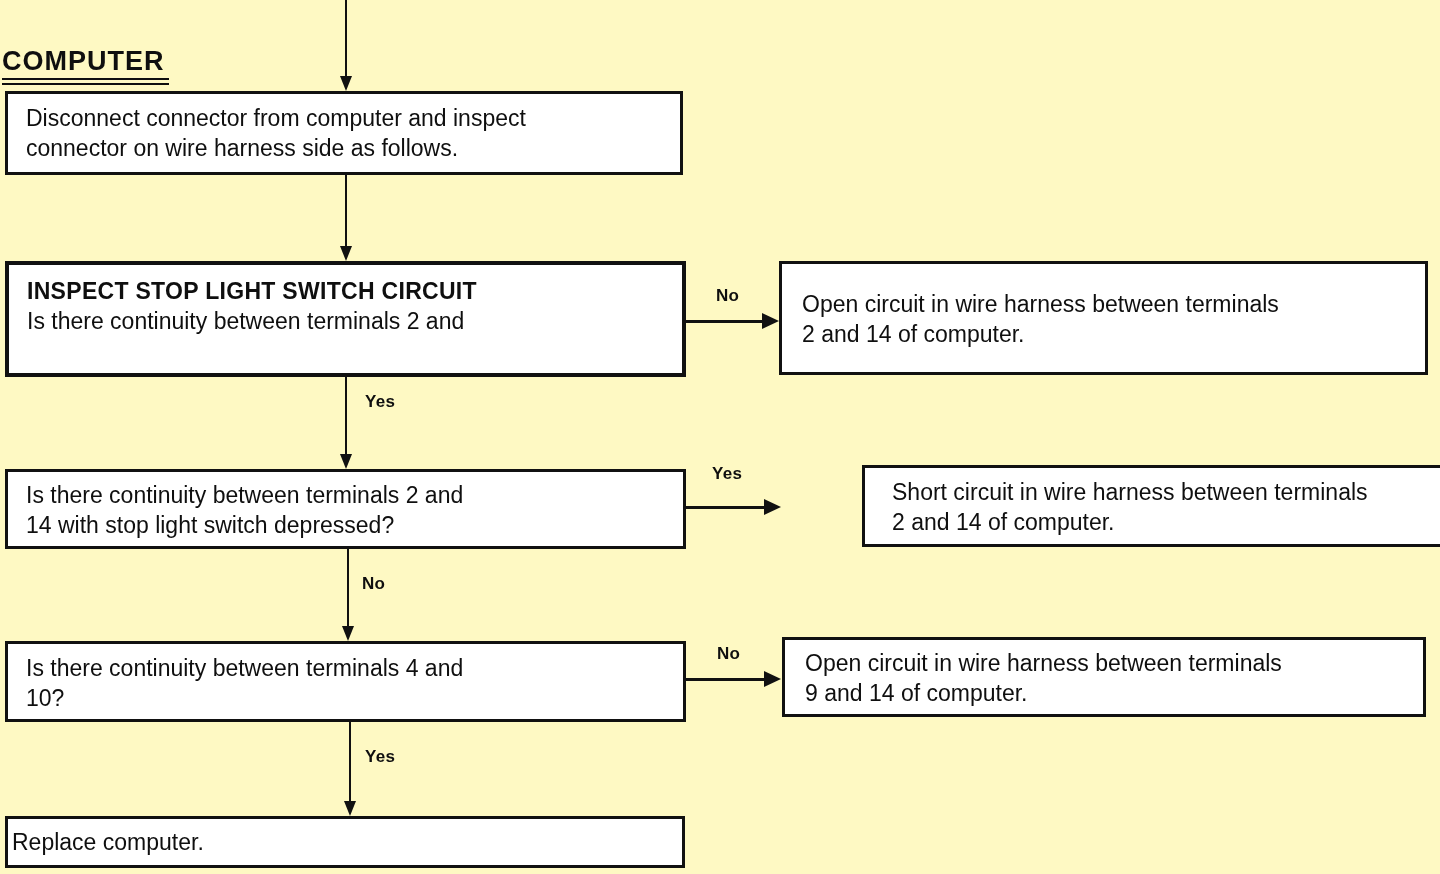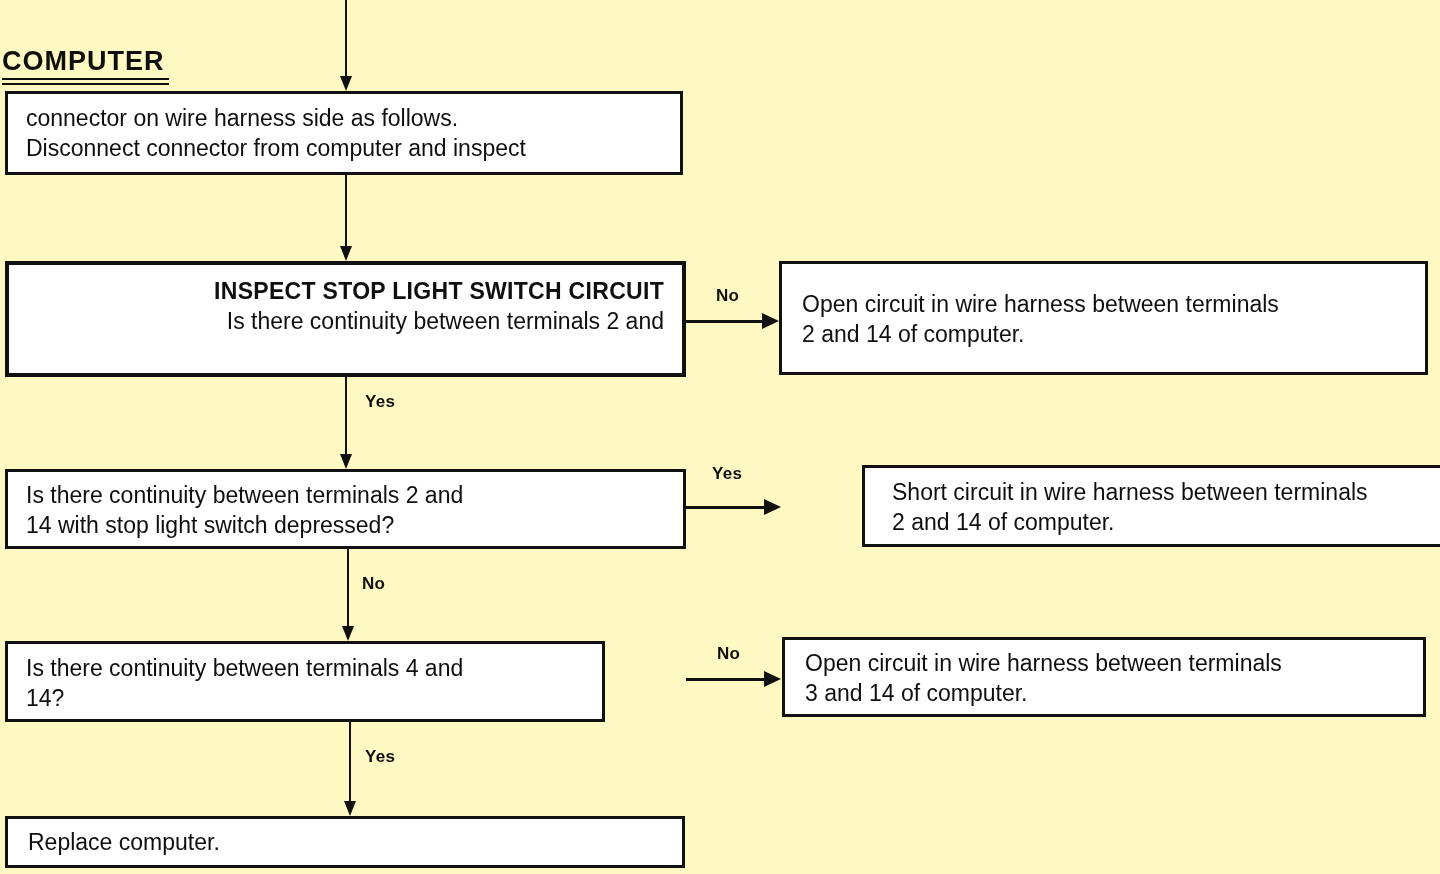--- a/index.html
+++ b/index.html
@@ -28,21 +28,20 @@
     position: absolute;
     box-sizing: border-box;
     border: 3px solid #111111;
     background: #ffffff;
     font-size: 23px;
     line-height: 30px;
     padding: 9px 18px;
   }
   .box.heavy {
     border-width: 4px;
-    text-align: right;
   }
   .box .title {
     font-weight: bold;
     letter-spacing: 0.3px;
   }
   .vline {
     position: absolute;
     width: 2px;
     background: #111111;
   }
@@ -78,22 +77,22 @@
 <body>
 
 <div id="canvas">
 
   <div class="heading" style="left:2px; top:46px;">COMPUTER</div>
 
   <div class="vline" style="left:345px; top:0px; height:76px;"></div>
   <div class="arrow-down" style="left:340px; top:76px;"></div>
 
   <div class="box" style="left:5px; top:91px; width:678px; height:84px;">
+    <div>Disconnect connector from computer and inspect</div>
     <div>connector on wire harness side as follows.</div>
-    <div>Disconnect connector from computer and inspect</div>
   </div>
 
   <div class="vline" style="left:345px; top:175px; height:71px;"></div>
   <div class="arrow-down" style="left:340px; top:246px;"></div>
 
   <div class="box heavy" style="left:5px; top:261px; width:681px; height:116px; padding-top:11px;">
     <div class="title">INSPECT STOP LIGHT SWITCH CIRCUIT</div>
     <div>Is there continuity between terminals 2 and</div>
   </div>
 
@@ -119,34 +118,34 @@
   <div class="arrow-right" style="left:764px; top:499px;"></div>
   <div class="box" style="left:822px; top:465px; width:646px; height:82px; padding:9px 27px;margin-left:40px;">
     <div>Short circuit in wire harness between terminals</div>
     <div>2 and 14 of computer.</div>
   </div>
 
   <div class="vline" style="left:347px; top:549px; height:77px;"></div>
   <div class="branch-label" style="left:362px; top:574px;">No</div>
   <div class="arrow-down" style="left:342px; top:626px;"></div>
 
-  <div class="box" style="left:5px; top:641px; width:600px; height:81px; padding-top:9px;">
+  <div class="box" style="left:5px; top:641px; width:681px; height:81px; padding-top:9px;">
     <div>Is there continuity between terminals 4 and</div>
-    <div>14?</div>
+    <div>10?</div>
   </div>
 
   <div class="branch-label" style="left:717px; top:644px;">No</div>
   <div class="hline" style="left:686px; top:678px; width:80px;"></div>
   <div class="arrow-right" style="left:764px; top:671px;"></div>
   <div class="box" style="left:782px; top:637px; width:644px; height:80px; padding:8px 20px;">
     <div>Open circuit in wire harness between terminals</div>
-    <div>3 and 14 of computer.</div>
+    <div>9 and 14 of computer.</div>
   </div>
 
   <div class="vline" style="left:349px; top:722px; height:79px;"></div>
   <div class="branch-label" style="left:365px; top:747px;">Yes</div>
   <div class="arrow-down" style="left:344px; top:801px;"></div>
 
-  <div class="box" style="left:5px; top:816px; width:680px; height:52px; padding:8px 20px;">
+  <div class="box" style="left:5px; top:816px; width:680px; height:52px; padding:8px 4px;">
     <div>Replace computer.</div>
   </div>
 
 </div>
 
 </body></html>

